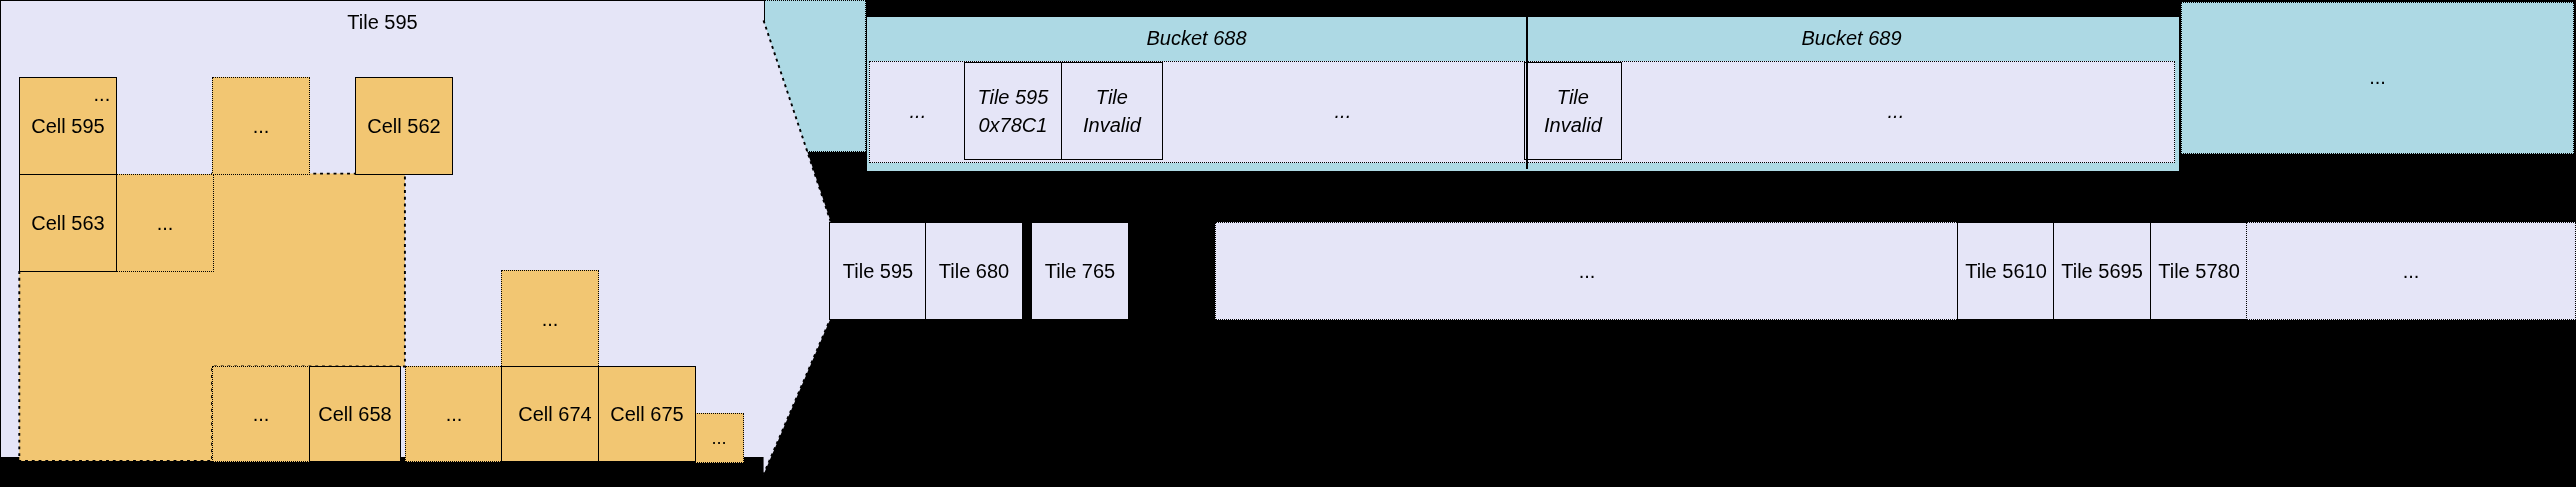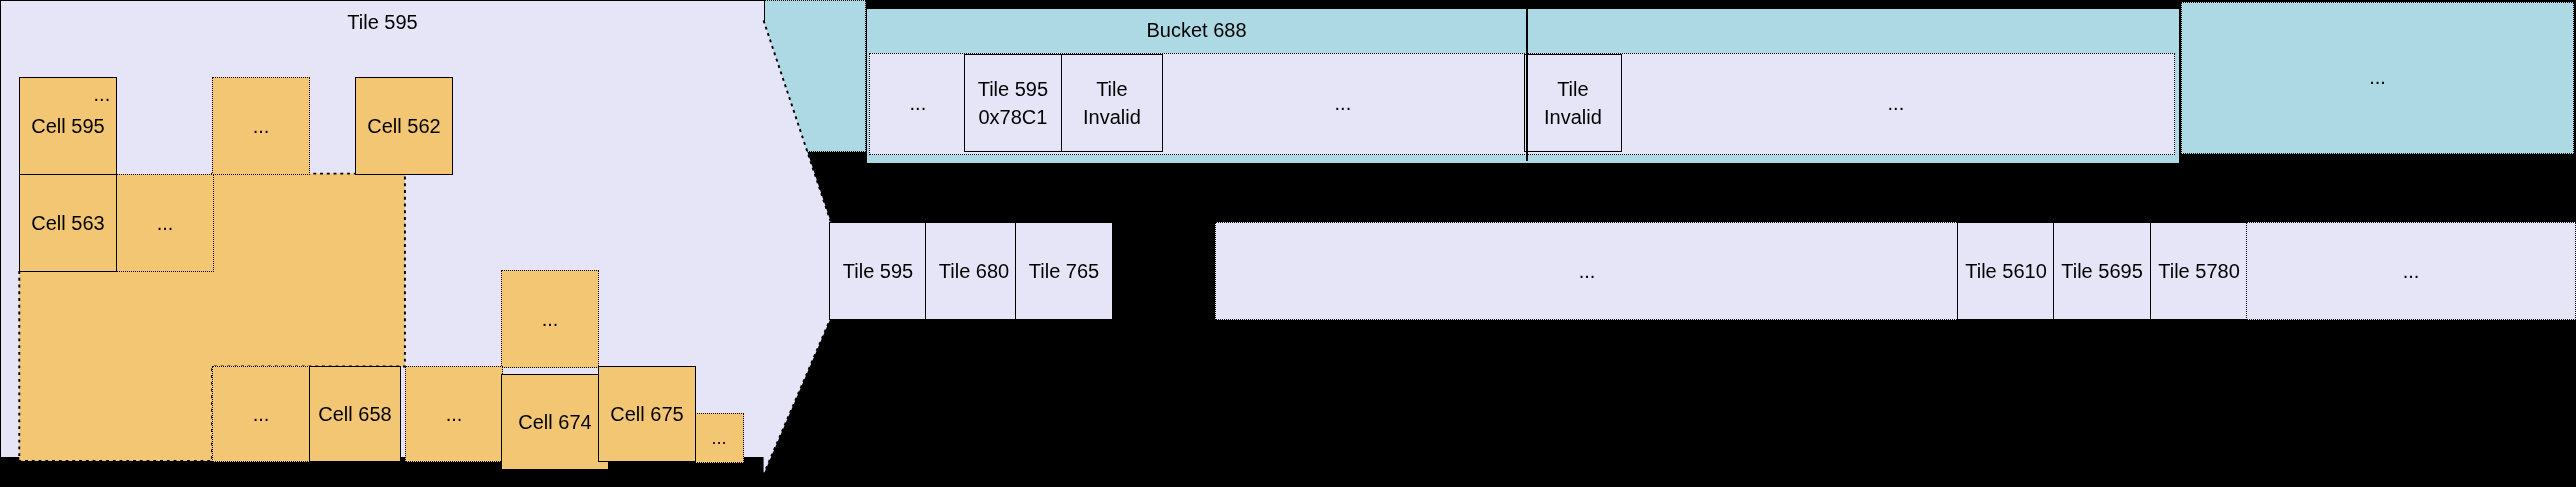--- a/index.html
+++ b/index.html
@@ -51,24 +51,25 @@
   }
   .cell.solid { border: 1.9px solid #000; }
   .cell.dotted { border: 1.9px dotted #000; }
   .corner-ellipsis {
     position: absolute; top: 11.6px; right: 5.8px;
     font-size: 20px; line-height: 9.6px;
   }
 
   
   .bucket-area {
-    left: 898; top: 8px; width: 1314px; height: 156px;
+    left: 898; top: 16px; width: 1314px; height: 156px;
     left: 866px;
     background: #ADD9E4;
     border: 1.9px solid #000;
+    font-style: italic;
   }
   .bucket-title {
     position: absolute; top: 9.6px;
     text-align: center; font-size: 20px;
   }
   .bucket-row {
     position: absolute; left: 1.9px; top: 44px;
     width: 1306px; height: 102px;
     background: #E5E5F7;
     border: 1.9px dotted #000;
@@ -133,25 +134,26 @@
   <div class="cell dotted" style="left:405px; top:366px; width:98px; height:96px;">...</div>
   <div class="cell dotted" style="left:694px; top:413px; width:50px;  height:50px; font-size:18.3px;">...</div>
 
   <div class="cell solid" style="left:19px;  top:77px;  width:98px; height:98px;">
     <span>Cell 595</span>
     <span class="corner-ellipsis">...</span>
   </div>
   <div class="cell solid" style="left:309px; top:77px;  width:98px; height:98px;margin-left:46px;">Cell 562</div>
   <div class="cell solid" style="left:19px;  top:174px; width:98px; height:98px;text-align:right;">Cell 563</div>
   <div class="cell solid" style="left:309px; top:366px; width:92px; height:96px;">Cell 658</div>
-  <div class="cell solid" style="left:501px; top:374px; width:108px; height:96px;">Cell 674</div>
+  <div class="cell solid" style="left:501px; top:366px; width:108px; height:96px;">Cell 674</div>
   <div class="cell solid" style="left:598px; top:366px; width:98px; height:96px;">Cell 675</div>
 
   <div class="abs bucket-area">
     <div class="bucket-title" style="left:0; width:659px;">Bucket 688</div>
+    <div class="bucket-title" style="left:659px; width:651px;">Bucket 689</div>
 
     <div class="bucket-row">
       <div class="bucket-entry" style="left:0; width:96px;">...</div>
       <div class="bucket-entry solid" style="left:94px; width:98px;">
         <span>Tile 595</span>
         <span>0x78C1</span>
       </div>
       <div class="bucket-entry solid" style="left:191px; width:102px;">
         <span>Tile</span>
         <span>Invalid</span>
@@ -165,21 +167,21 @@
     </div>
 
     <div class="bucket-separator"></div>
   </div>
 
   <div class="abs more-buckets-box">...</div>
 
   <div class="abs tile-row">
     <div class="tile-row-cell solid" style="left:0;      width:98px;">Tile 595</div>
     <div class="tile-row-cell solid" style="left:96px;  width:98px;">Tile 680</div>
-    <div class="tile-row-cell solid" style="left:186px;  width:98px;text-align:center;">Tile 765</div>
+    <div class="tile-row-cell solid" style="left:202px;  width:98px;text-align:center;">Tile 765</div>
     <div class="tile-row-cell dotted" style="left:386px;  width:744px;">...</div>
     <div class="tile-row-cell solid" style="left:1128px; width:98px;">Tile 5610</div>
     <div class="tile-row-cell solid" style="left:1224px; width:98px;">Tile 5695</div>
     <div class="tile-row-cell solid" style="left:1321px; width:98px;">Tile 5780</div>
     <div class="tile-row-cell dotted" style="left:1417px; width:330px;">...</div>
   </div>
 
 </div>
 
 

